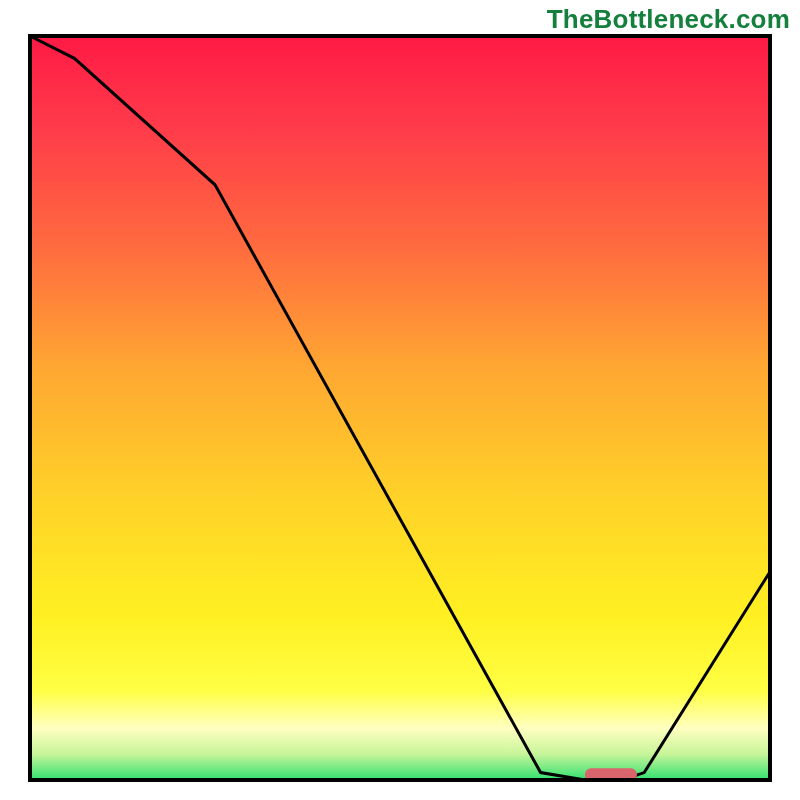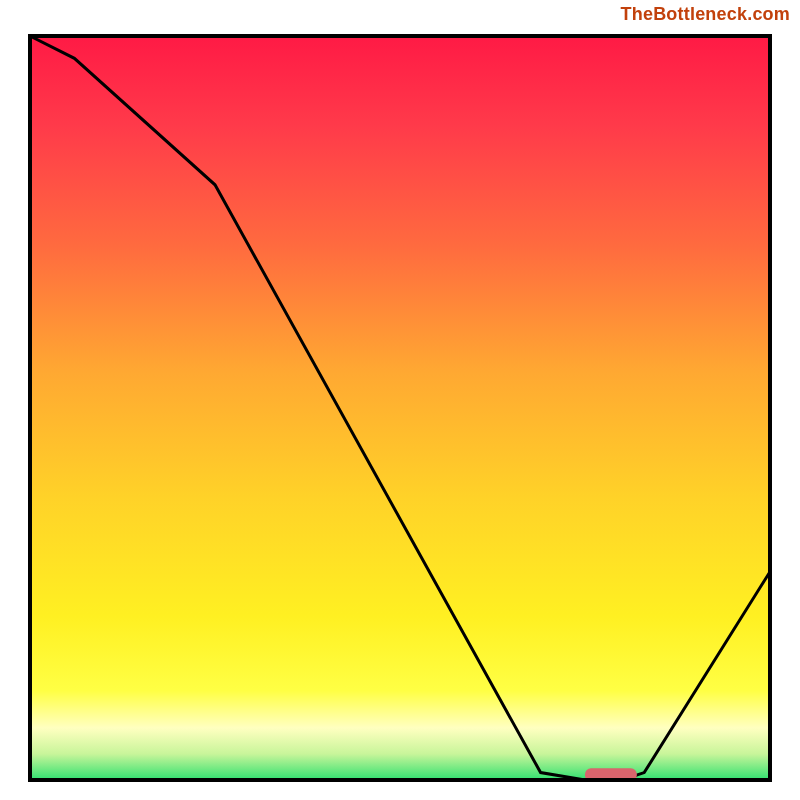--- a/index.html
+++ b/index.html
@@ -13,23 +13,23 @@
   }
   .chart-container {
     position: relative;
     width: 800px;
     height: 800px;
   }
   .watermark {
     position: absolute;
     top: 4px;
     right: 10px;
-    font-size: 18px;
+    font-size: 26px;
     font-weight: 600;
-    color: #c2410c;
+    color: #15803d;
     letter-spacing: 0.2px;
     text-align: right;
   }
   svg {
     display: block;
   }
 </style>
 </head>
 <body>
 

